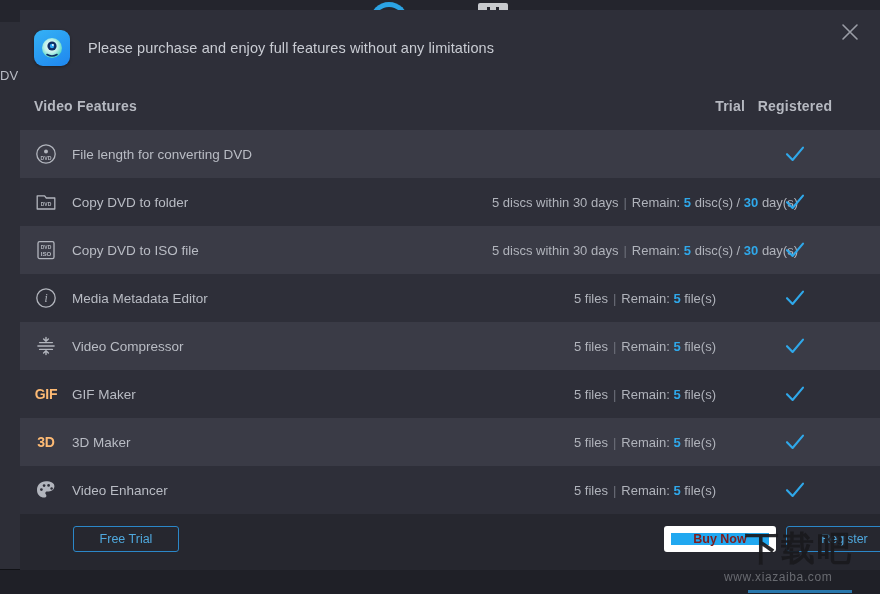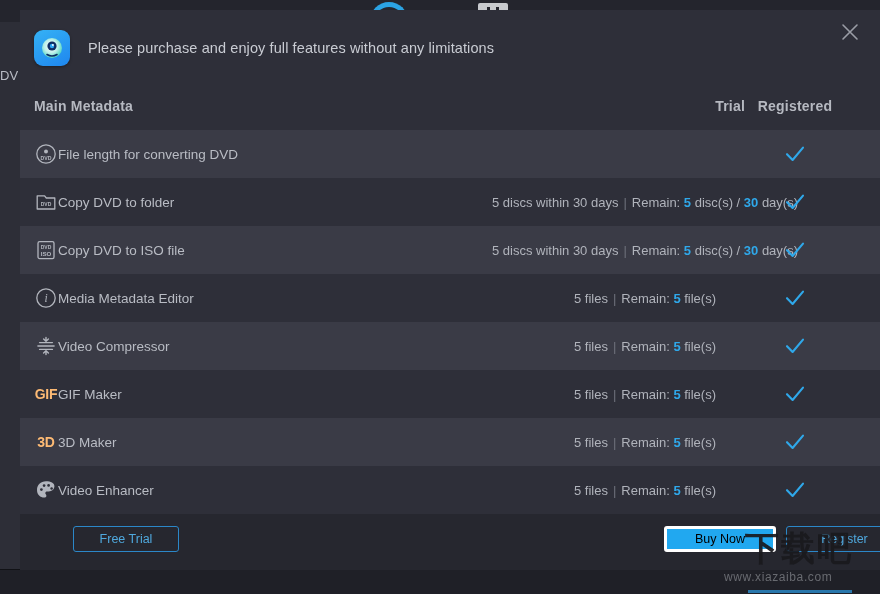--- a/index.html
+++ b/index.html
@@ -151,20 +151,21 @@
     align-items: center;
   }
   .row.alt  { background: #3a3b46; }
   .row.base { background: #2e2f39; }
 
   .cell-feature {
     position: absolute;
     left: 14px;
     display: flex;
     align-items: center;
+    gap: 14px;
   }
   .ficon {
     width: 24px; height: 24px;
     display: flex; align-items: center; justify-content: center;
     color: #b2b5bd;
     flex: none;
   }
   .ficon svg { display: block; }
   .ficon .txtglyph {
     font-size: 14px;
@@ -218,22 +219,23 @@
     white-space: nowrap;
     margin-left: 41px;
   }
   .btn-outline {
     border: 1px solid #2b87c8;
     color: #4fa8dd;
     background: transparent;
   }
   .btn-primary {
     background: #21a8f0;
-    color: #000000;
-    border: 3px solid #ffffff;
+    color: #7f1d1d;
+    border: 7px solid #ffffff;
+    font-weight: bold;
   }
   .btn-free     { left: 12px;  width: 106px; }
   .btn-buy      { left: 603px; width: 112px; }
   .btn-register { left: 725px; width: 117px; }
 
   
   .watermark {
     position: absolute;
     right: 6px; bottom: 0px;
     width: 150px; height: 66px;
@@ -304,21 +306,21 @@
           <circle cx="13" cy="13" r="10" fill="url(#discg)"></circle>
           <circle cx="13" cy="11" r="4.6" fill="#0f2d63"></circle>
           <circle cx="13" cy="11" r="2.2" fill="#2ea6f5"></circle>
           <circle cx="13.9" cy="10" r="0.9" fill="#ffffff"></circle>
           <path d="M8 19.5 q5 3 10 0" stroke="#0f2d63" stroke-width="1.6" fill="none" stroke-linecap="round"></path>
         </svg>
       </div>
       <div class="hdr-text">Please purchase and enjoy full features without any limitations</div>
     </div>
 
-    <div class="col-head features">Main Metadata</div>
+    <div class="col-head features">Video Features</div>
     <div class="col-head trial">Trial</div>
     <div class="col-head registered">Registered</div>
 
     <div class="table" id="feature-table">
         <div class="row alt">
           <div class="cell-feature">
             <span class="ficon">
               <svg width="22" height="22" viewBox="0 0 22 22">
                 <circle cx="11" cy="11" r="9.2" fill="none" stroke="#b2b5bd" stroke-width="1.3"></circle>
                 <circle cx="11" cy="8.4" r="2" fill="#b2b5bd"></circle>

